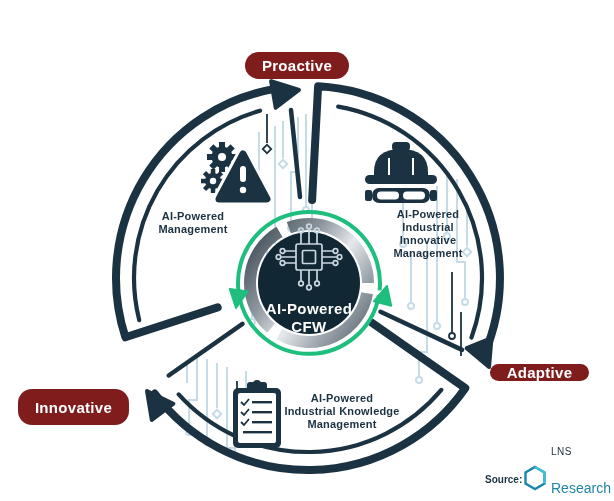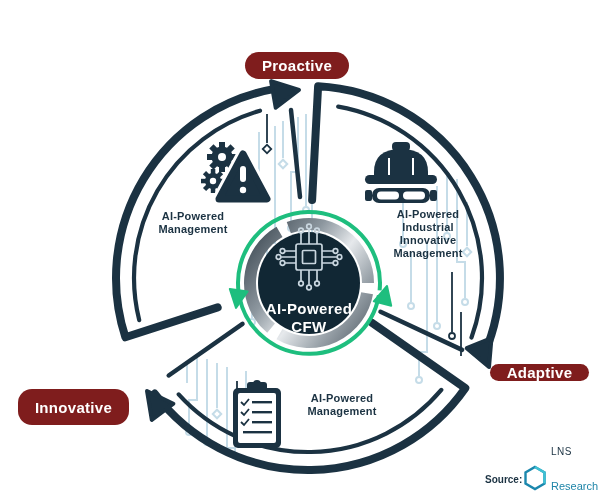--- a/index.html
+++ b/index.html
@@ -17,21 +17,21 @@
   .seg-label{position:absolute;text-align:center;color:#1B3242;font-weight:bold;
              font-size:11px;line-height:13px;letter-spacing:0.2px;}
   .seg-label.tl{left:113px;top:210px;width:160px;}
   .seg-label.tr{left:348px;top:208px;width:160px;}
   .seg-label.bm{left:247px;top:392px;width:190px;}
   .hub-label{position:absolute;left:239px;top:300px;width:140px;text-align:center;
              color:#fff;font-weight:bold;font-size:15px;line-height:18px;letter-spacing:0.4px;}
   .src-label{position:absolute;left:485px;top:474px;font-size:10px;font-weight:bold;color:#1B3242;}
   .brand-top{position:absolute;left:551px;top:446px;font-size:10px;font-weight:normal;
              color:#1B3242;letter-spacing:0.5px;}
-  .brand-bottom{position:absolute;left:551px;top:480px;font-size:11px;color:#1F85A8;}
+  .brand-bottom{position:absolute;left:551px;top:480px;font-size:14px;color:#1F85A8;}
   
   .arcT{fill:none;stroke:#1B3242;stroke-width:8;stroke-linejoin:round;stroke-linecap:round;}
   .arcN{fill:none;stroke:#1B3242;stroke-width:4.2;stroke-linecap:round;}
   .radN{stroke:#1B3242;stroke-width:4.5;stroke-linecap:round;}
   .ah{fill:#1B3242;stroke:#1B3242;stroke-width:4;stroke-linejoin:round;}
   .grn{fill:none;stroke:#1EBE7E;stroke-width:4;}
   .gah{fill:#1EBE7E;stroke:#1EBE7E;stroke-width:2;stroke-linejoin:round;}
   .cl{stroke:#C5DCE8;stroke-width:2;fill:none;}
   .cn{stroke:#1B3242;stroke-width:1.8;fill:none;}
   .nodl{stroke:#C5DCE8;stroke-width:2;fill:#fff;}
@@ -222,20 +222,21 @@
     <div>Management</div>
   </div>
   <div class="seg-label tr">
     <div>AI-Powered</div>
     <div>Industrial</div>
     <div>Innovative</div>
     <div>Management</div>
   </div>
   <div class="seg-label bm">
     <div>AI-Powered</div>
+    <div>Industrial Knowledge</div>
     <div>Management</div>
   </div>
 
   <div class="hub-label">
     <div>AI-Powered</div>
     <div>CFW</div>
   </div>
 
   <div class="src-label">Source:</div>
   <div class="brand-top">LNS</div>

